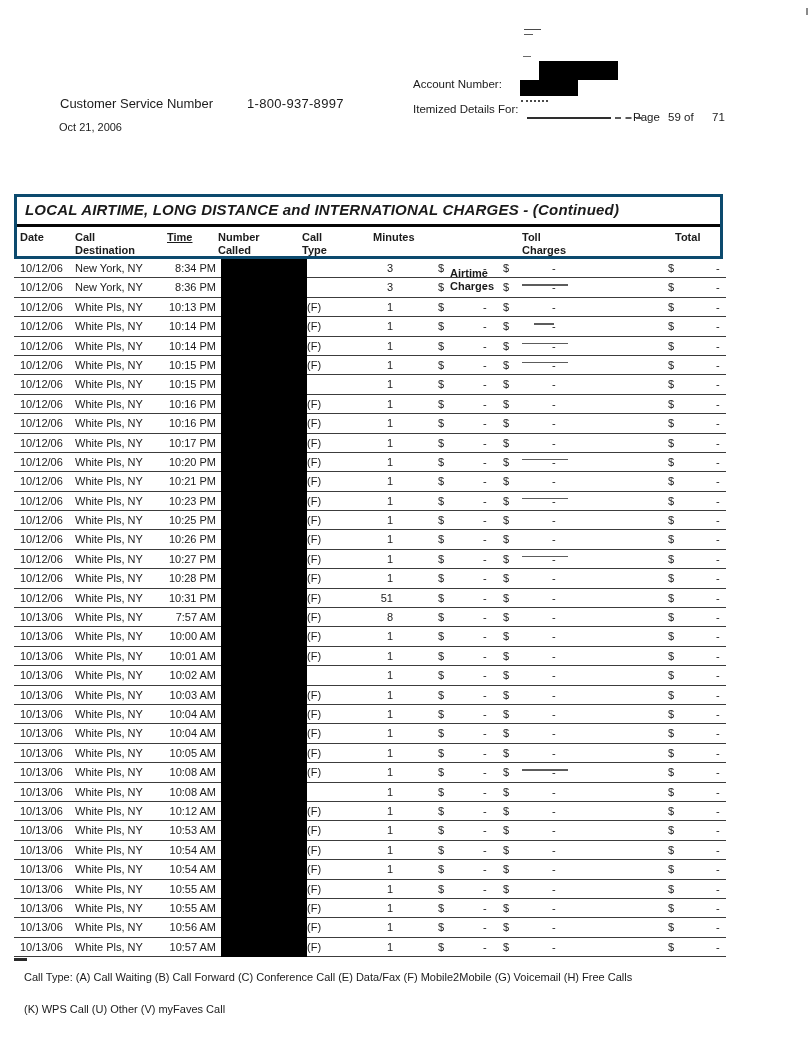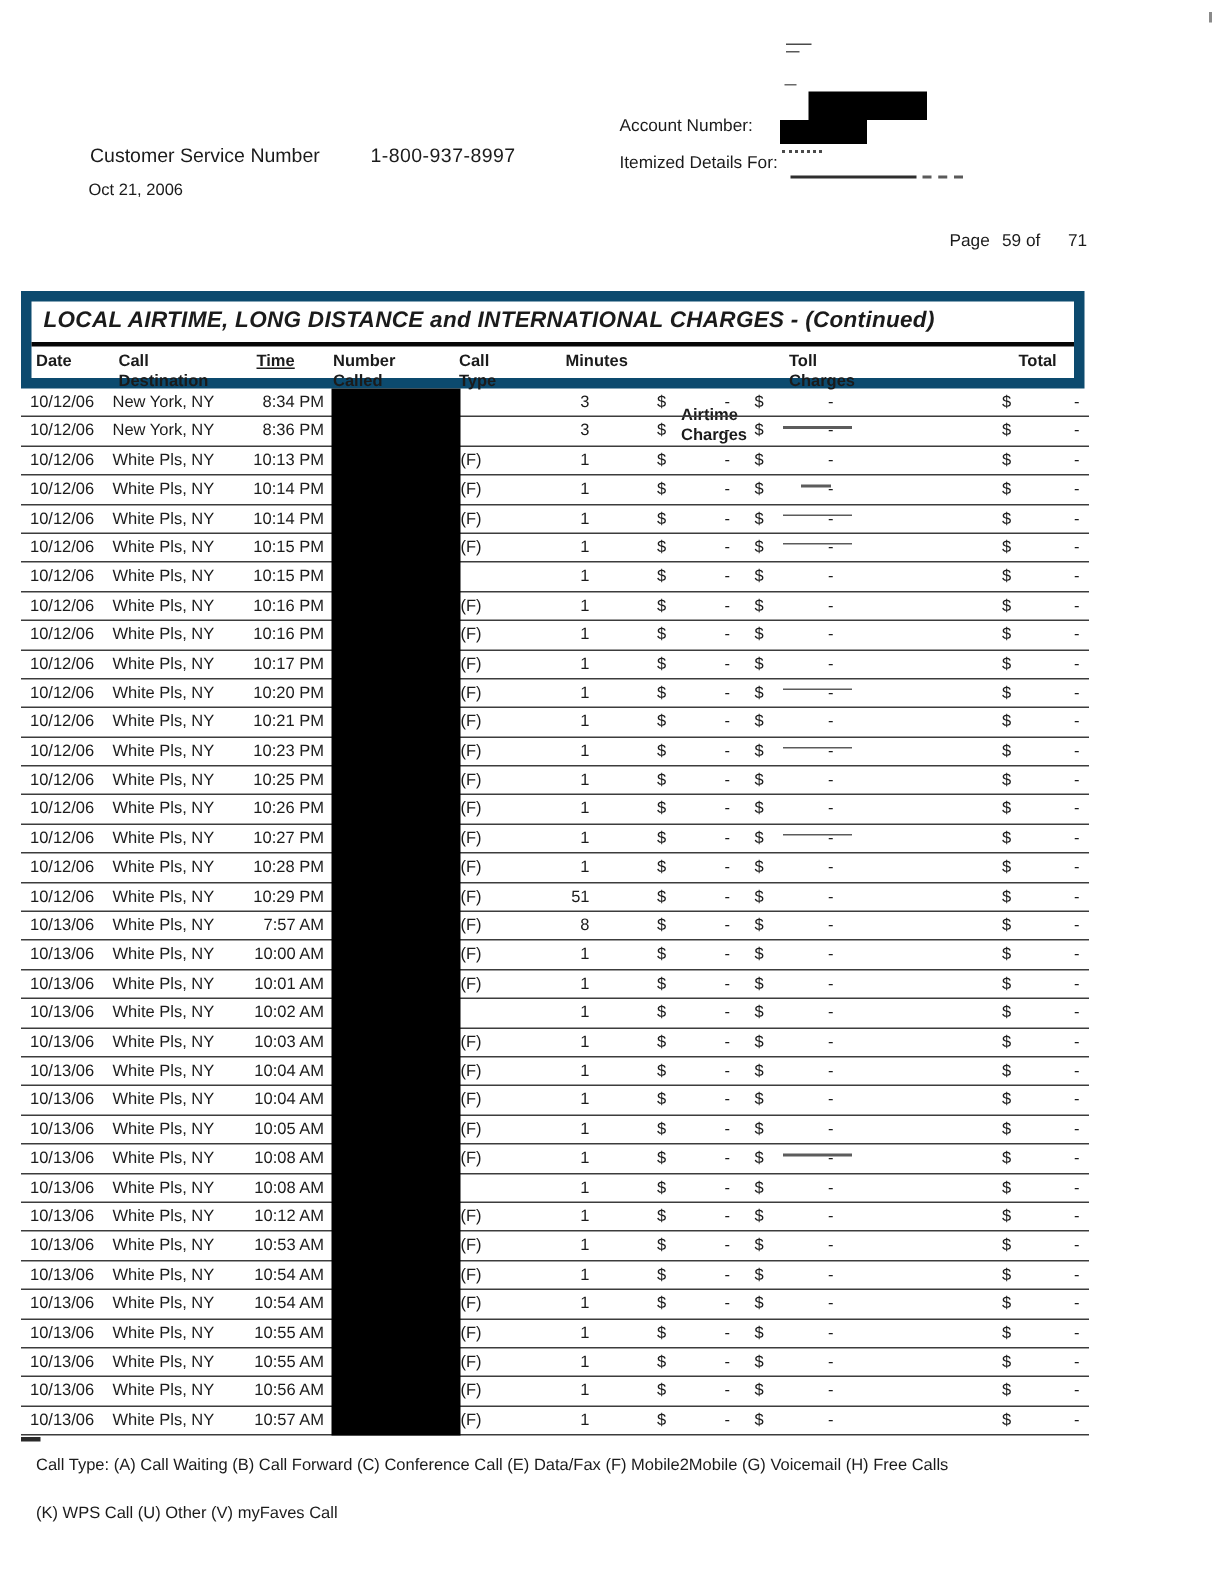--- a/index.html
+++ b/index.html
@@ -8,34 +8,34 @@
   .abs{position:absolute;white-space:nowrap;}
   
   .cs-label{left:60px;top:96px;font-size:13px;font-weight:normal;}
   .cs-number{left:247px;top:96px;font-size:13px;font-weight:normal;letter-spacing:.3px;}
   .stmt-date{left:59px;top:121px;font-size:11px;}
   .itemized-label{left:413px;top:62px;font-size:11.5px;margin-top:41px;}
   .account-label{left:413px;top:78px;font-size:11.5px;}
   .redact{background:#000;}
   .redact-name{left:539px;top:61px;width:79px;height:19px;}
   .redact-acct{left:520px;top:80px;width:58px;height:16px;}
-  .page-ind{top:111px;font-size:11.5px;margin-top:44px;}
+  .page-ind{top:111px;font-size:11.5px;}
   .pg-label{left:633px;} .pg-num{left:668px;} .pg-of{left:684px;} .pg-tot{left:712px;}
   
   .art{position:absolute;}
   .a1{left:524px;top:29px;width:17px;border-top:1.5px solid #4a4a4a;}
   .a1b{left:524px;top:34px;width:9px;border-top:1.5px solid #5a5a5a;}
   .a2{left:523px;top:56px;width:8px;border-top:1.5px solid #6a6a6a;}
   .a3{left:521px;top:100px;width:27px;border-top:2px dotted #4a4a4a;}
   .a4{left:527px;top:117px;width:84px;border-top:2px solid #2e2e2e;}
   .a4b{left:615px;top:117px;width:27px;border-top:2px dashed #5a5a5a;}
   .a5{left:806px;top:8px;width:2px;height:7px;background:#8a8a8a;}
   .a6{left:14px;top:958px;width:13px;height:2.5px;background:#2a2a2a;}
   
-  .thead-box{left:14px;top:194px;width:709px;height:65px;border:7px solid #0c4a6e;
+  .thead-box{left:14px;top:194px;width:709px;height:65px;border:3px solid #0c4a6e;
              box-sizing:border-box;background:#fff;}
   .t-title{position:absolute;left:8px;top:4px;font-size:15px;font-weight:bold;font-style:italic;
            letter-spacing:.2px;white-space:nowrap;}
   .t-div{position:absolute;left:0;right:0;top:27px;height:2.5px;background:#060606;}
   .h{position:absolute;top:34px;font-size:11px;font-weight:bold;line-height:12.5px;white-space:nowrap;}
   .h span{display:block;}
   .h-date{left:3px;} .h-dest{left:58px;} .h-time{left:150px;text-decoration:underline;} .h-num{left:201px;}
   .h-type{left:285px;} .h-min{left:356px;} .h-air{left:433px;margin-top:36px;} .h-toll{left:505px;} .h-total{left:658px;}
   
   .rows{position:absolute;left:14px;top:259px;width:712px;}
@@ -344,21 +344,21 @@
     <span class="c c-ad">$</span>
     <span class="c c-ah">-</span>
     <span class="c c-td">$</span>
     <span class="c c-th">-</span>
     <span class="c c-ttd">$</span>
     <span class="c c-tth">-</span>
   </div>
       <div class="row">
     <span class="c c-date">10/12/06</span>
     <span class="c c-dest">White Pls, NY</span>
-    <span class="c c-time">10:29 PM</span>
+    <span class="c c-time">10:31 PM</span>
     <span class="c c-type">(F)</span>
     <span class="c c-min">51</span>
     <span class="c c-ad">$</span>
     <span class="c c-ah">-</span>
     <span class="c c-td">$</span>
     <span class="c c-th">-</span>
     <span class="c c-ttd">$</span>
     <span class="c c-tth">-</span>
   </div>
       <div class="row">

